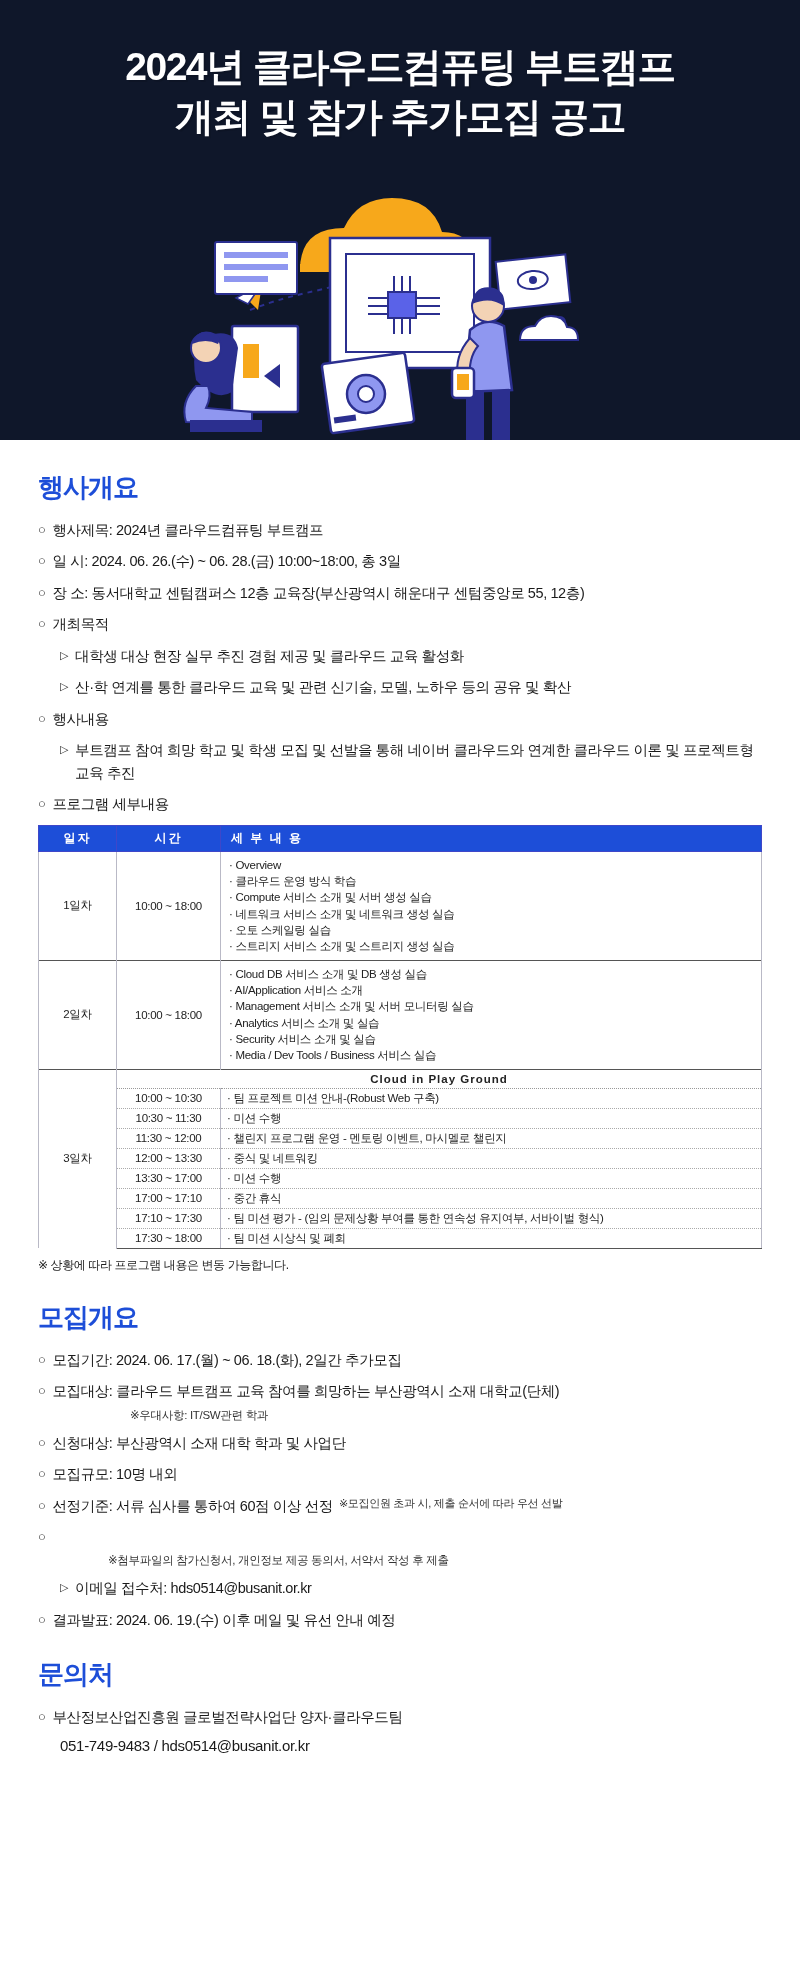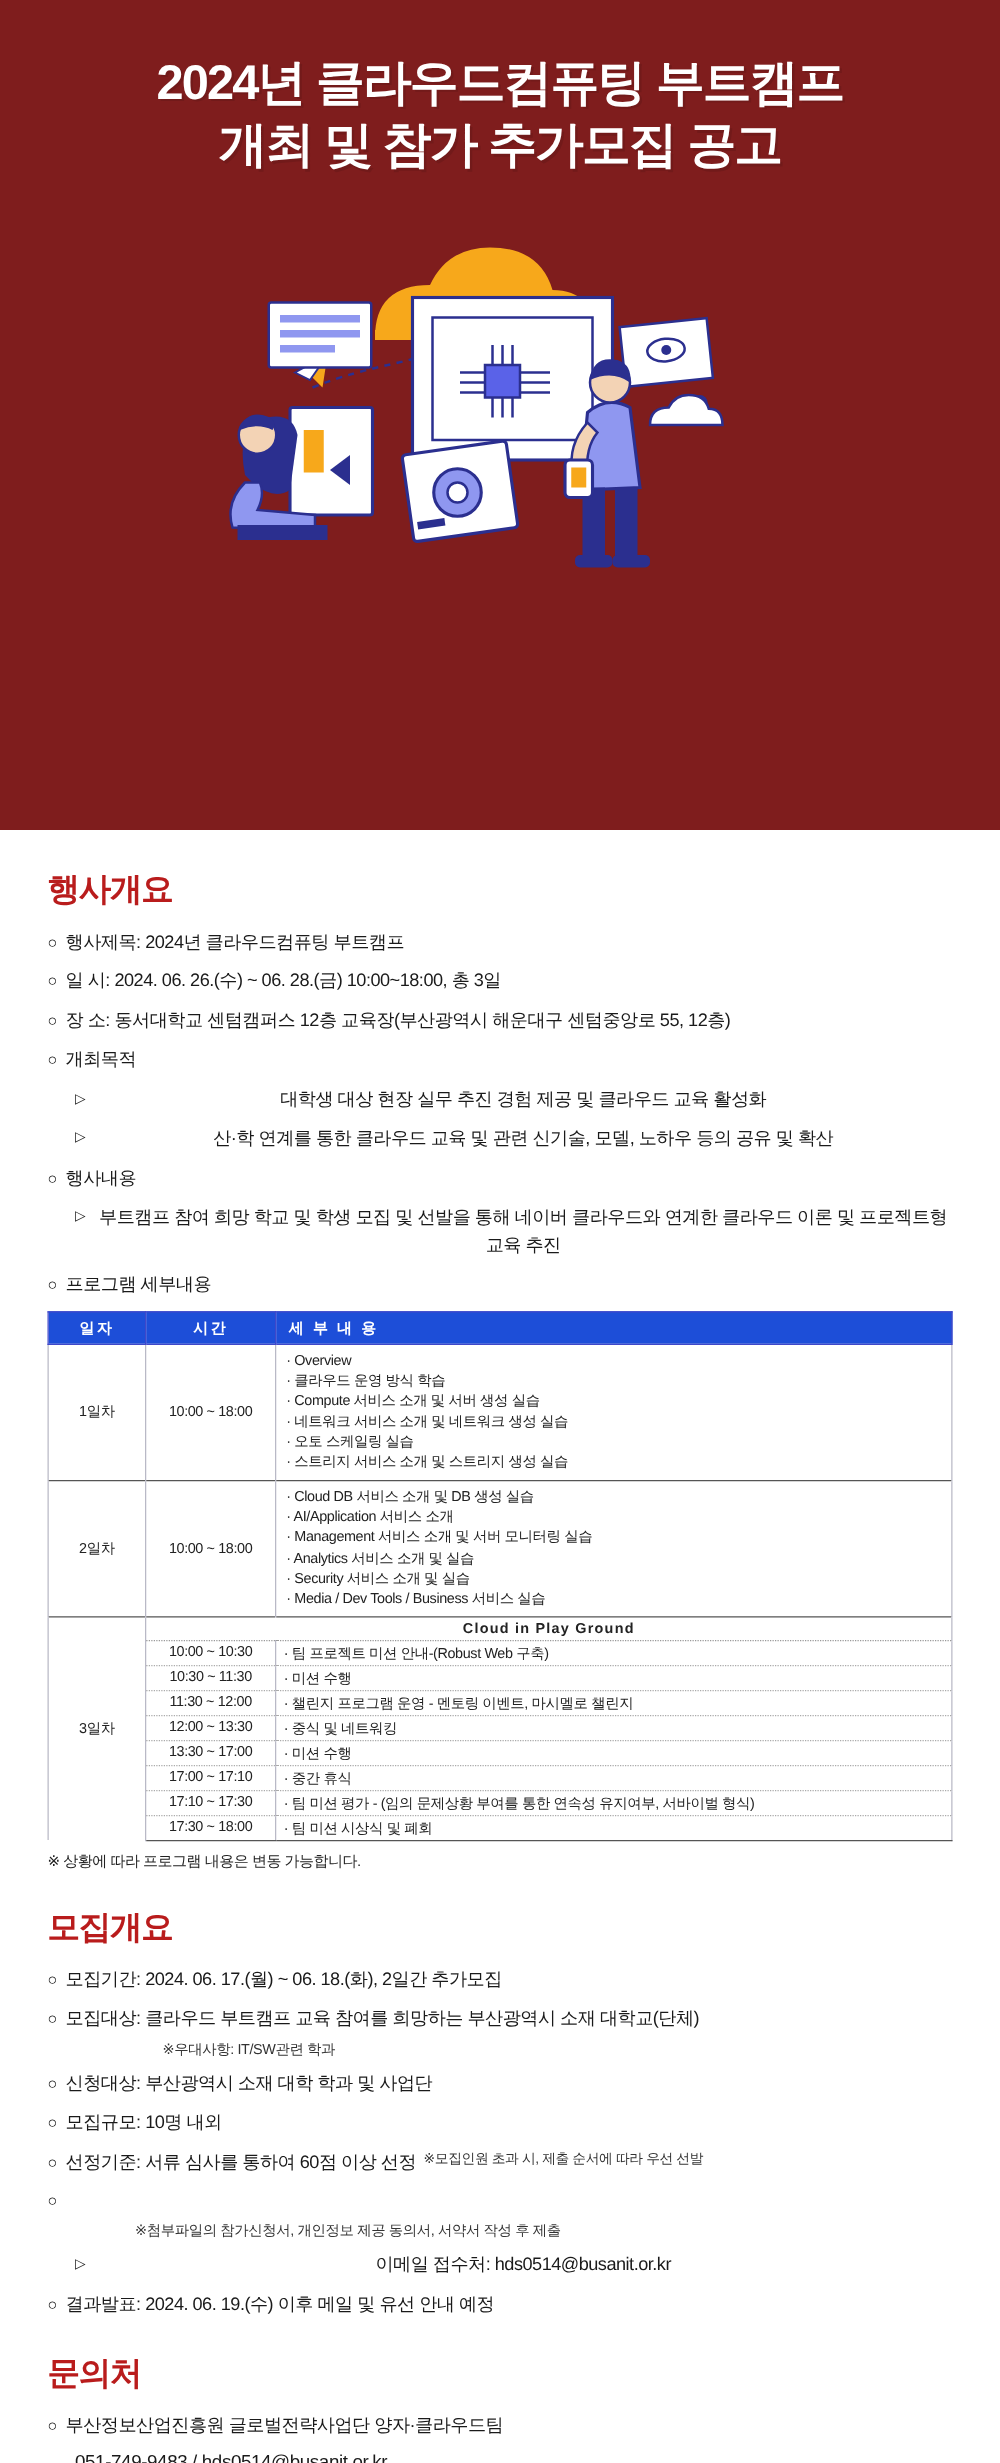--- a/index.html
+++ b/index.html
@@ -8,24 +8,24 @@
     width: 800px;
     min-height: 1970px;
     background: #ffffff;
     font-family: "Liberation Sans", "DejaVu Sans", sans-serif;
     color: #1a1a1a;
   }
   .poster { width:800px; position:relative; }
 
   
   .hero {
-    background: #7f1d1d;
+    background: #0f172a;
     padding: 42px 30px 0 30px;
     position: relative;
-    height: 664px;
+    height: 440px;
     overflow: hidden;
   }
   .hero-title {
     text-align:center;
     color:#ffffff;
     font-weight:900;
     font-size:39px;
     line-height:1.28;
     letter-spacing:-1.5px;
     text-shadow: 2px 2px 0 rgba(0,0,0,0.10);
@@ -36,21 +36,21 @@
     position:absolute;
     left:0; right:0; top:180px;
     height:330px;
   }
 
   
   .section { padding: 0 38px; }
   .sec-title {
     font-size:26px;
     font-weight:900;
-    color:#b91c1c;
+    color:#1d4ed8;
     letter-spacing:-1px;
     margin: 26px 0 14px 0;
   }
   .sec-title.first { margin-top:30px; }
   .line {
     font-size:14.5px;
     line-height:1.55;
     margin: 0 0 9px 0;
     color:#1a1a1a;
     letter-spacing:-0.4px;
@@ -61,21 +61,21 @@
   .sub {
     font-size:14.5px;
     line-height:1.55;
     margin: 0 0 9px 0;
     padding-left:22px;
     letter-spacing:-0.4px;
     display:flex;
     align-items:flex-start;
   }
   .bullet-tri { flex:0 0 auto; margin-right:7px; font-size:11px; line-height:1.85; }
-  .sub .txt { flex:1;text-align:center; }
+  .sub .txt { flex:1; }
   .note-sm {
     font-size:11.5px;
     color:#333;
     padding-left:92px;
     margin: -4px 0 9px 0;
     letter-spacing:-0.3px;
   }
   .note-sm2 {
     font-size:11.5px;
     color:#333;

